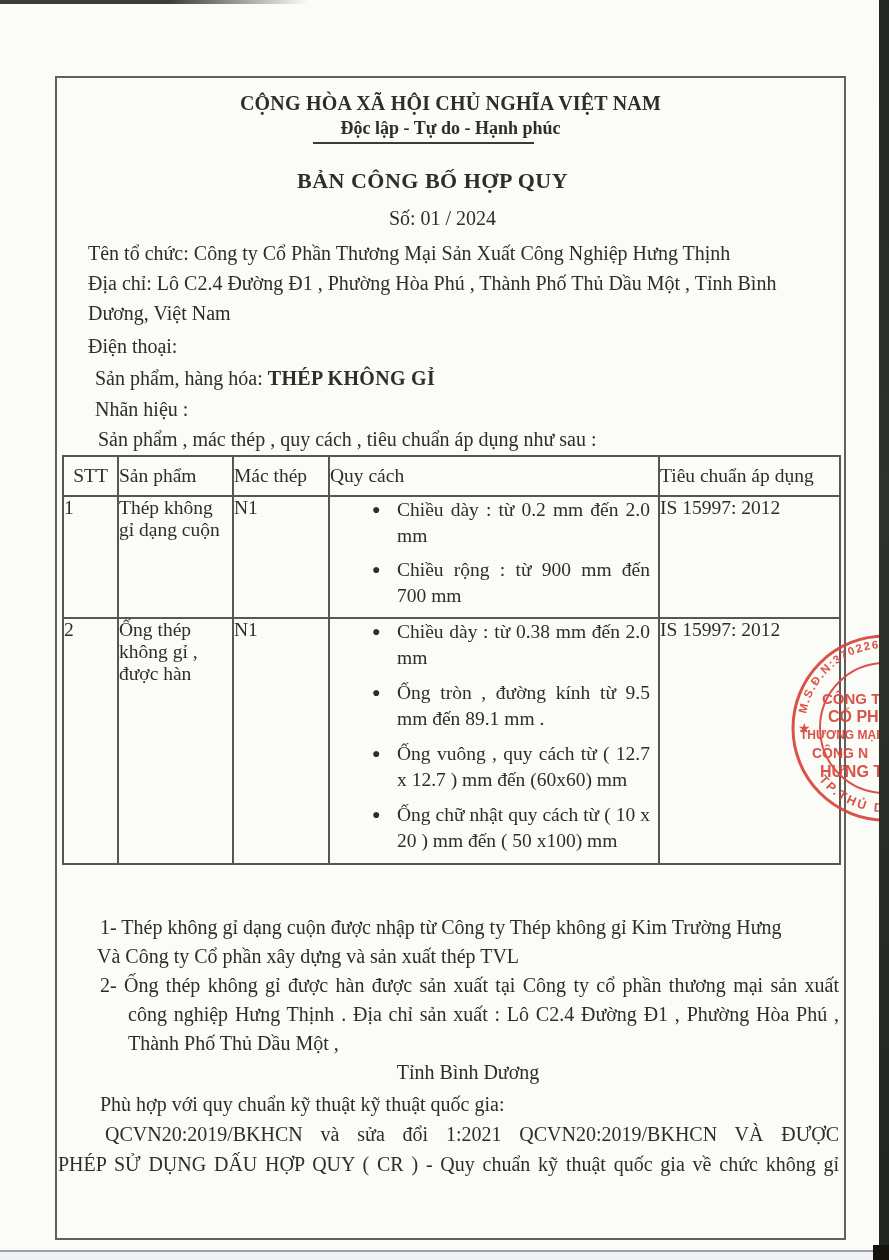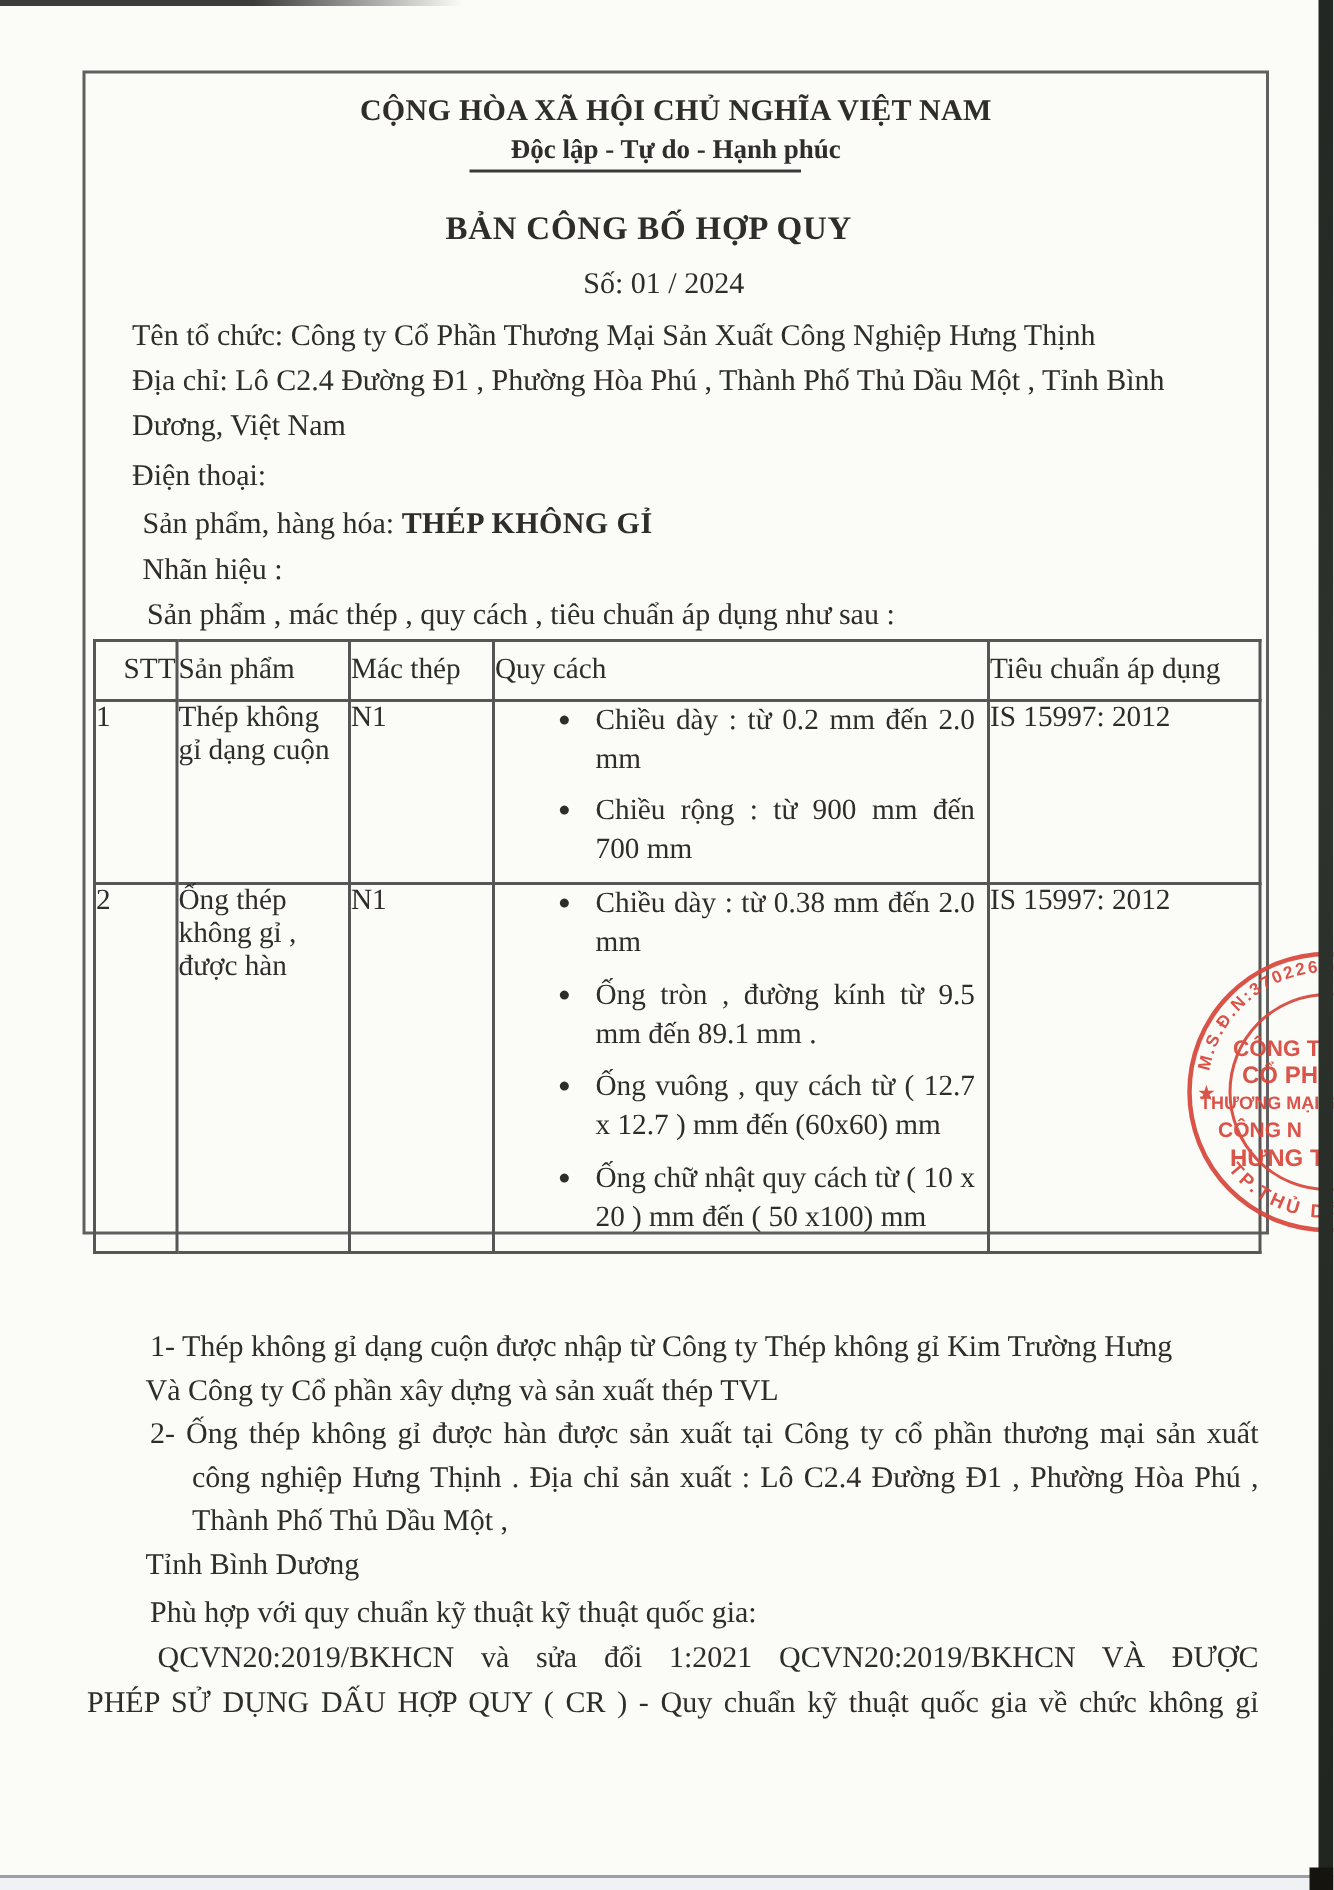--- a/index.html
+++ b/index.html
@@ -13,21 +13,21 @@
   .edge-top{position:absolute;left:0;top:0;width:308px;height:4px;
     background:linear-gradient(to right,#3c3c3c 55%,rgba(60,60,60,0));z-index:28;}
   .edge-right{position:absolute;right:0;top:0;width:10px;height:100%;
     background:linear-gradient(to bottom,#232723,#2e332d 40%,#21251f);z-index:30;}
   .edge-bottom{position:absolute;left:0;bottom:0;width:100%;height:8px;
     background:#f0f1f4;border-top:2px solid #99a0a8;z-index:27;}
   .edge-corner{position:absolute;right:0;bottom:0;width:16px;height:15px;background:#16140f;z-index:31;}
 
   
   .frame{
-    position:absolute;left:55px;top:47px;width:791px;height:776px;
+    position:absolute;left:55px;top:76px;width:791px;height:1164px;
     border:2px solid #606060;box-sizing:border-box;padding:0 5px;
   }
 
   .center{text-align:center;}
   .republic{margin:14px 0 0;font-size:20px;font-weight:bold;line-height:22px;letter-spacing:.2px;}
   .motto{margin:4px 0 0;font-size:18px;font-weight:bold;line-height:20px;}
   .motto-underline{position:absolute;left:256px;top:64px;width:221px;height:0;
     border-top:2px solid #3a3a3a;}
   .doc-title{margin:28px 0 0;font-size:22px;font-weight:bold;line-height:30px;
     letter-spacing:.5px;transform:translateX(-18px);}
@@ -43,39 +43,39 @@
   .p-brand{margin:2px 0 0 33px;line-height:28px;}
   .p-intro{margin:2px 0 0 36px;line-height:28px;}
 
   
   table.spec-table{margin-top:2px;width:777px;border-collapse:collapse;table-layout:fixed;
     font-size:19.5px;}
   table.spec-table th,table.spec-table td{border:2px solid #565656;vertical-align:top;
     font-weight:normal;text-align:left;padding:0;}
   tr.head-row{height:40px;}
   tr.head-row th{vertical-align:middle;padding-left:0;}
-  tr.head-row th.c{text-align:right;padding-left:0;}
+  tr.head-row th.c{text-align:center;padding-left:0;}
   tr.row-1{height:102px;}
   tr.row-2{height:238px;}
   td.stt{text-align:center;padding-top:9px;}
   td.prod{padding:9px 10px 0 13px;text-align:justify;}
   td.grade{text-align:center;padding-top:9px;border-radius:30px;}
   td.specs{padding-top:8px;}
   td.std{padding:8px 4px 0 10px;}
   .spec{display:flex;align-items:flex-start;margin:0 8px 8px 42px;}
   .spec .dot{flex:0 0 13px;font-size:14px;line-height:26px;}
   .spec .txt{flex:1;padding-left:12px;text-align:justify;line-height:26px;}
   tr.row-2 .spec{margin-bottom:9px;}
 
   
   .notes{margin:43px 0 0 0;font-size:20px;line-height:29px;}
   .n1a{margin-left:38px;margin-top:48px;}
   .n1b{margin-left:35px;}
   .n2{margin-left:38px;margin-right:0;padding-left:28px;text-indent:-28px;text-align:justify;}
-  .province{margin-left:35px;}
+  .province{margin-left:35px;text-align:center;}
   .conform-intro{margin:3px 0 0 38px;}
   .conform-1{margin:1px 0 0 43px;text-align:justify;text-align-last:justify;}
   .conform-2{margin:1px 0 0 -4px;text-align:justify;text-align-last:justify;}
 
   
   .stamp{position:absolute;left:785px;top:628px;width:200px;height:200px;z-index:6;opacity:.92;}
   .stamp text{font-family:"Liberation Sans","DejaVu Sans",sans-serif;font-weight:bold;}
 </style>
 </head>
 <body>

